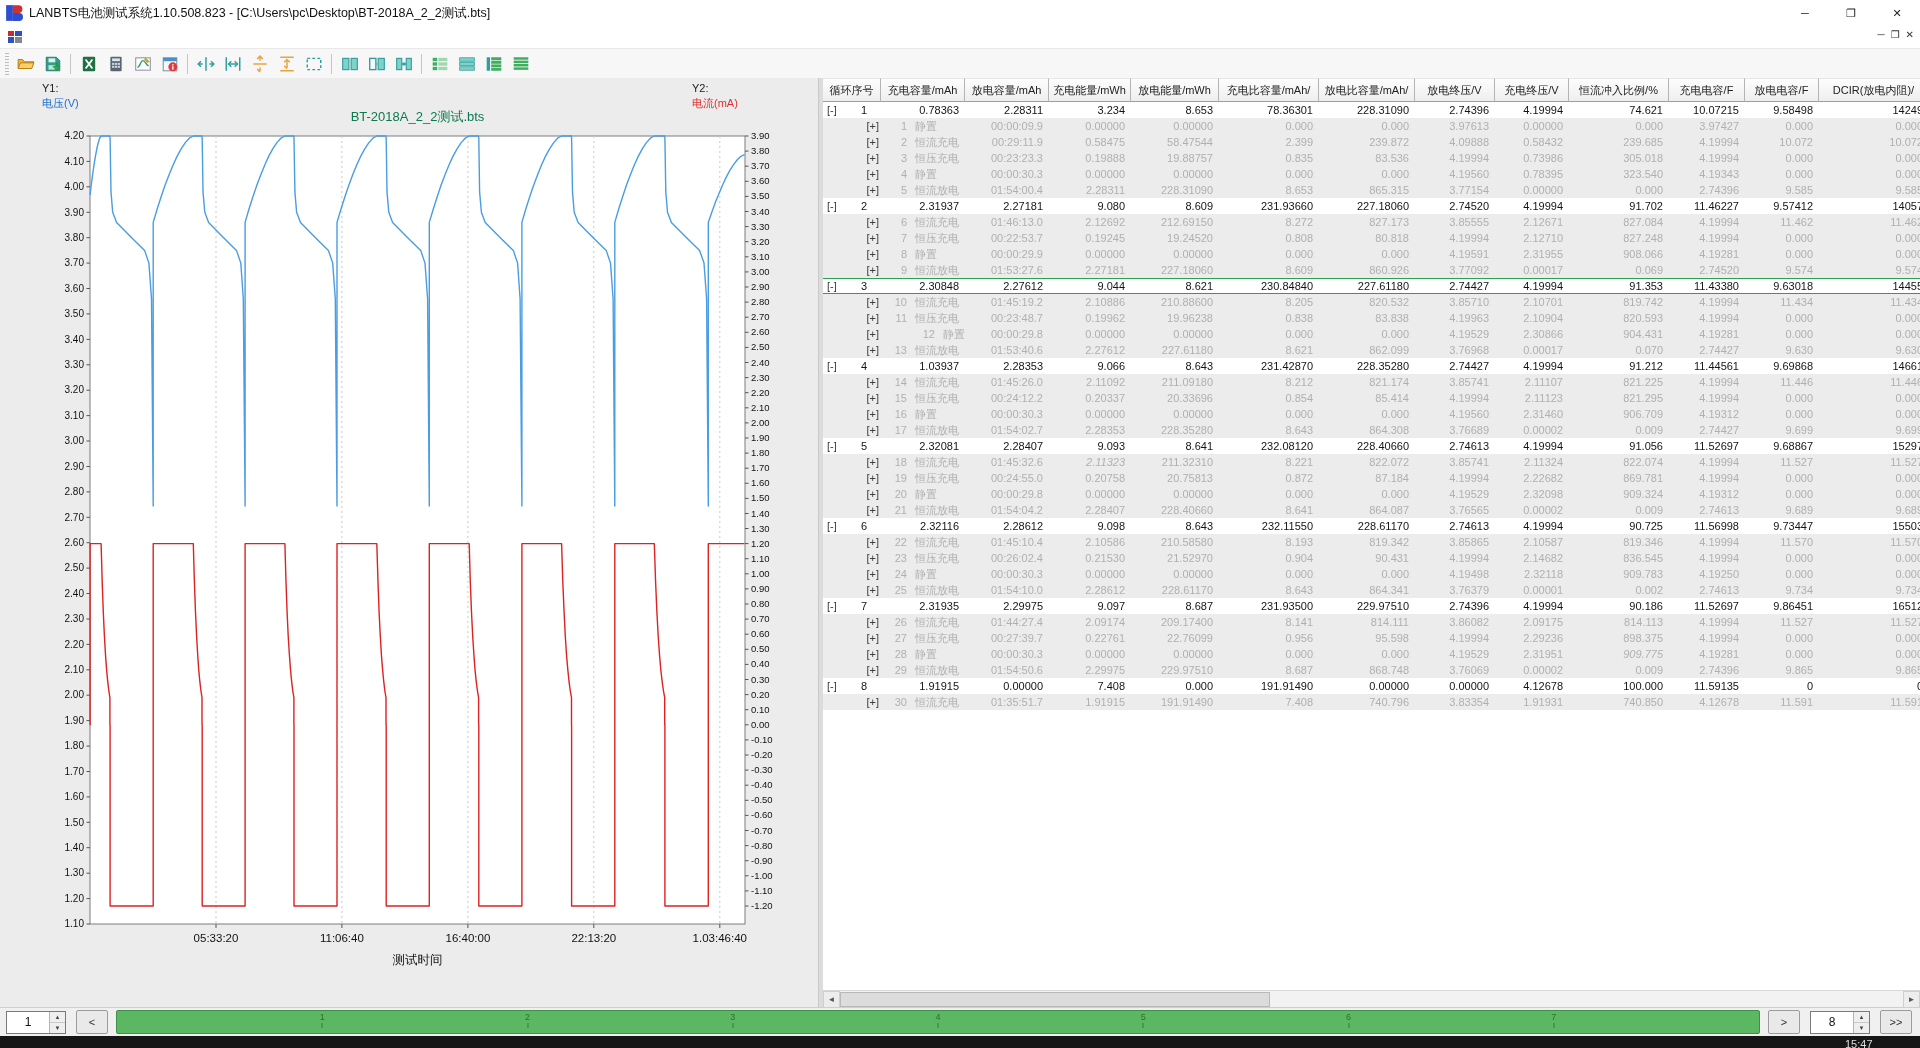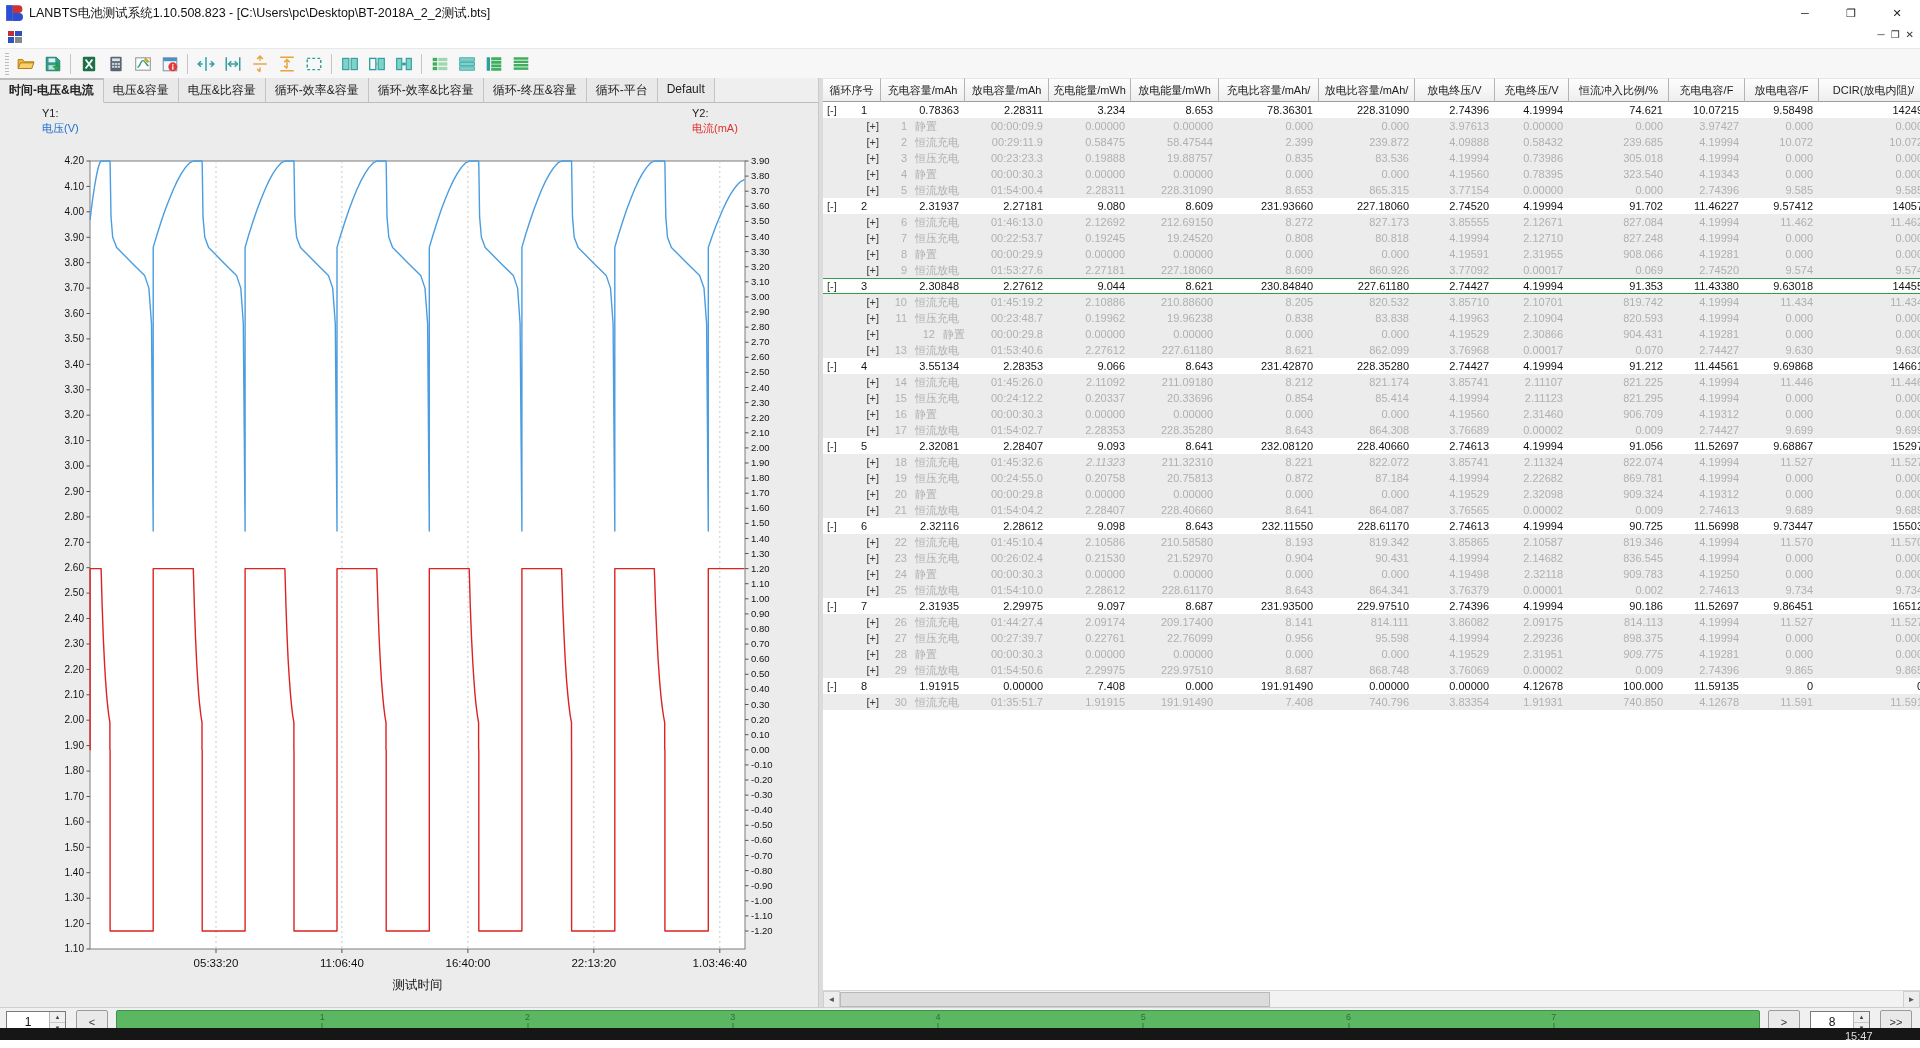--- a/index.html
+++ b/index.html
@@ -77,21 +77,21 @@
                     font-size:6px;color:#444;background:#efefef;}
   .spin .arrows div:first-child{border-bottom:1px solid #c9c9c9;}
   .pgbtn{width:30px;height:22px;flex:none;display:flex;align-items:center;justify-content:center;
          background:#e9e9e9;border:1px solid #9c9c9c;border-radius:2px;font-size:11px;color:#333;
          margin:0 4px;}
   .pbar{flex:1;height:22px;background:#5cb763;border:1px solid #3f8f4a;border-radius:2px;
         position:relative;margin:0 4px;}
   .pmark{position:absolute;top:1px;font-size:9px;color:#2f6b35;transform:translateX(-50%);text-align:center;}
   .pmark .ptick{width:1px;height:5px;background:#38773e;margin:1px auto 0 auto;}
   
-  .taskbar{position:absolute;left:0;right:0;bottom:8px;height:12px;background:#161616;overflow:hidden;}
+  .taskbar{position:absolute;left:0;right:0;bottom:0;height:12px;background:#161616;overflow:hidden;}
   .clock{position:absolute;left:1845px;top:2px;color:#ddd;font-size:11px;}
 </style>
 </head>
 <body>
 
 <div class="titlebar">
   <svg class="applogo" viewBox="0 0 16 16">
     <rect x="1" y="1" width="6" height="14" fill="#2b4fd0"></rect>
     <path d="M7 1h5a3.5 3.5 0 0 1 0 7h-5z" fill="#d03030"></path>
     <path d="M7 8h5.5a3.5 3.5 0 0 1 0 7H7z" fill="#2b4fd0"></path>
@@ -279,35 +279,26 @@
             <rect x="1.5" y="11" width="13" height="2.2"></rect>
           </g>
         </svg>
       </div>
     </div>
 </div>
 
 <div class="main">
 
   <div class="left-panel">
-    <div class="tabs" id="tabs">
-        <div class="tab active">时间-电压&amp;电流</div>
-        <div class="tab">电压&amp;容量</div>
-        <div class="tab">电压&amp;比容量</div>
-        <div class="tab">循环-效率&amp;容量</div>
-        <div class="tab">循环-效率&amp;比容量</div>
-        <div class="tab">循环-终压&amp;容量</div>
-        <div class="tab">循环-平台</div>
-        <div class="tab">Default</div>
-      </div>
     <div class="chart-area">
       <div class="ytag" style="left:42px;top:4px">Y1:</div>
       <div class="y1lab" style="left:42px;top:18px">电压(V)</div>
       <div class="ytag" style="left:692px;top:4px">Y2:</div>
       <div class="y2lab" style="left:692px;top:18px">电流(mA)</div>
+      <div class="ctitle">BT-2018A_2_2测试.bts</div>
       <svg id="chartsvg" width="818" height="906">
           <rect x="90" y="58" width="655" height="788" fill="#ffffff" stroke="#7d7d7d"></rect>
           <line x1="216.0" y1="58" x2="216.0" y2="846" stroke="#c9c9c9" stroke-dasharray="2 3"></line>
           <line x1="216.0" y1="846" x2="216.0" y2="850" stroke="#555"></line>
           <text x="216.0" y="864" font-size="11.5" fill="#111" text-anchor="middle">05:33:20</text>
           <line x1="341.9" y1="58" x2="341.9" y2="846" stroke="#c9c9c9" stroke-dasharray="2 3"></line>
           <line x1="341.9" y1="846" x2="341.9" y2="850" stroke="#555"></line>
           <text x="341.9" y="864" font-size="11.5" fill="#111" text-anchor="middle">11:06:40</text>
           <line x1="467.9" y1="58" x2="467.9" y2="846" stroke="#c9c9c9" stroke-dasharray="2 3"></line>
           <line x1="467.9" y1="846" x2="467.9" y2="850" stroke="#555"></line>
@@ -798,21 +789,21 @@
           <div class="cell" style="width: 100px;">0.070</div>
           <div class="cell" style="width: 76px;">2.74427</div>
           <div class="cell" style="width: 74px;">9.630</div>
           <div class="cell" style="width: 110px;">9.630</div>
         </div>
         <div class="row c">
           <div class="cell c0" style="width: 58px;">
             <span class="exp">[-]</span>
             <span>4</span>
           </div>
-          <div class="cell" style="width: 84px;">3.55134</div>
+          <div class="cell" style="width: 84px;">1.03937</div>
           <div class="cell" style="width: 84px;">2.28353</div>
           <div class="cell" style="width: 82px;">9.066</div>
           <div class="cell" style="width: 88px;">8.643</div>
           <div class="cell" style="width: 100px;">231.42870</div>
           <div class="cell" style="width: 96px;">228.35280</div>
           <div class="cell" style="width: 80px;">2.74427</div>
           <div class="cell" style="width: 74px;">4.19994</div>
           <div class="cell" style="width: 100px;">91.212</div>
           <div class="cell" style="width: 76px;">11.44561</div>
           <div class="cell" style="width: 74px;">9.69868</div>

